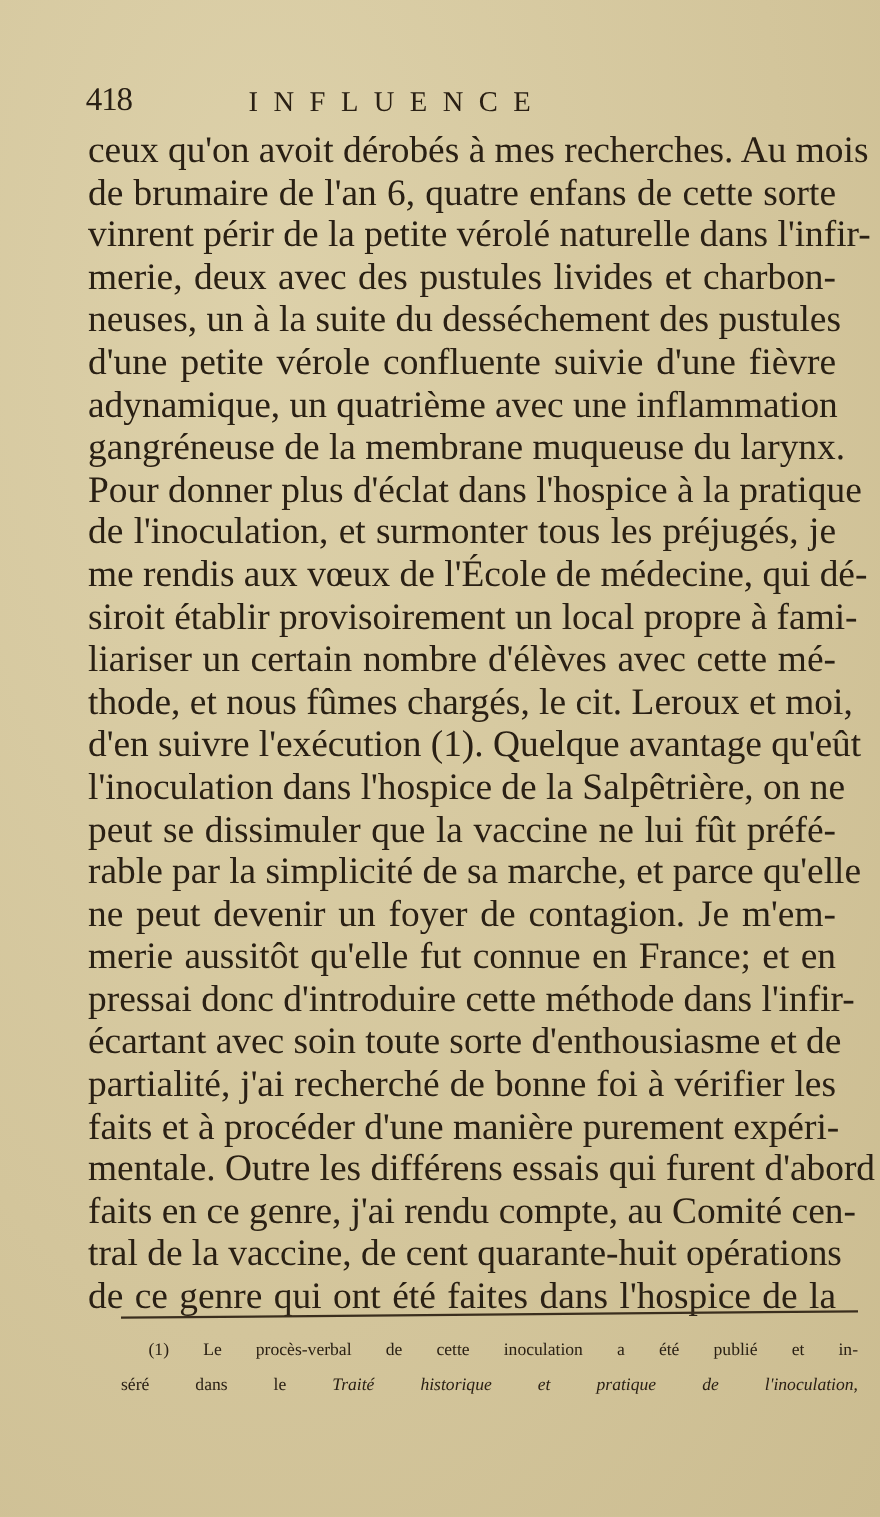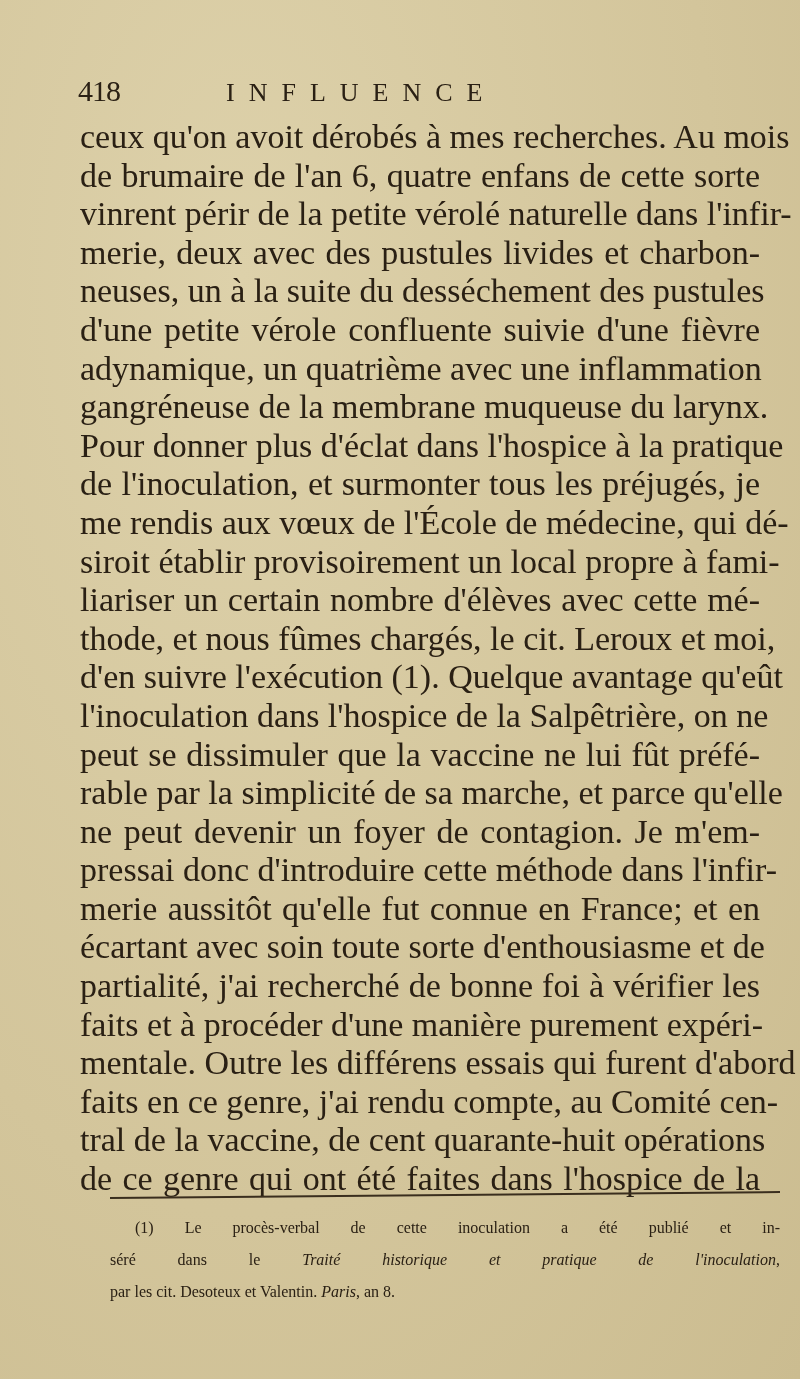--- a/index.html
+++ b/index.html
@@ -60,31 +60,30 @@
     <div class="line">de l'inoculation, et surmonter tous les préjugés, je</div>
     <div class="line">me rendis aux vœux de l'École de médecine, qui dé-</div>
     <div class="line">siroit établir provisoirement un local propre à fami-</div>
     <div class="line">liariser un certain nombre d'élèves avec cette mé-</div>
     <div class="line">thode, et nous fûmes chargés, le cit. Leroux et moi,</div>
     <div class="line">d'en suivre l'exécution (1). Quelque avantage qu'eût</div>
     <div class="line">l'inoculation dans l'hospice de la Salpêtrière, on ne</div>
     <div class="line">peut se dissimuler que la vaccine ne lui fût préfé-</div>
     <div class="line">rable par la simplicité de sa marche, et parce qu'elle</div>
     <div class="line">ne peut devenir un foyer de contagion. Je m'em-</div>
+    <div class="line">merie aussitôt qu'elle fut connue en France; et en</div>
     <div class="line">pressai donc d'introduire cette méthode dans l'infir-</div>
-    <div class="line">merie aussitôt qu'elle fut connue en France; et en</div>
     <div class="line">écartant avec soin toute sorte d'enthousiasme et de</div>
     <div class="line">partialité, j'ai recherché de bonne foi à vérifier les</div>
     <div class="line">faits et à procéder d'une manière purement expéri-</div>
     <div class="line">mentale. Outre les différens essais qui furent d'abord</div>
     <div class="line">faits en ce genre, j'ai rendu compte, au Comité cen-</div>
     <div class="line">tral de la vaccine, de cent quarante-huit opérations</div>
     <div class="line">de ce genre qui ont été faites dans l'hospice de la</div>
   </div>
 
   <div class="rule"></div>
 
   <div class="footnote">
     <div class="fn-line j indent">(1) Le procès-verbal de cette inoculation a été publié et in-</div>
     <div class="fn-line j"><span>séré dans le </span><i>Traité historique et pratique de l'inoculation</i><span>,</span></div>
-    <div class="fn-line"><span>par les cit. Desoteux et Valentin. </span><i>Paris</i><span>, an 8.</span></div>
   </div>
 </div>
 
 </body></html>

